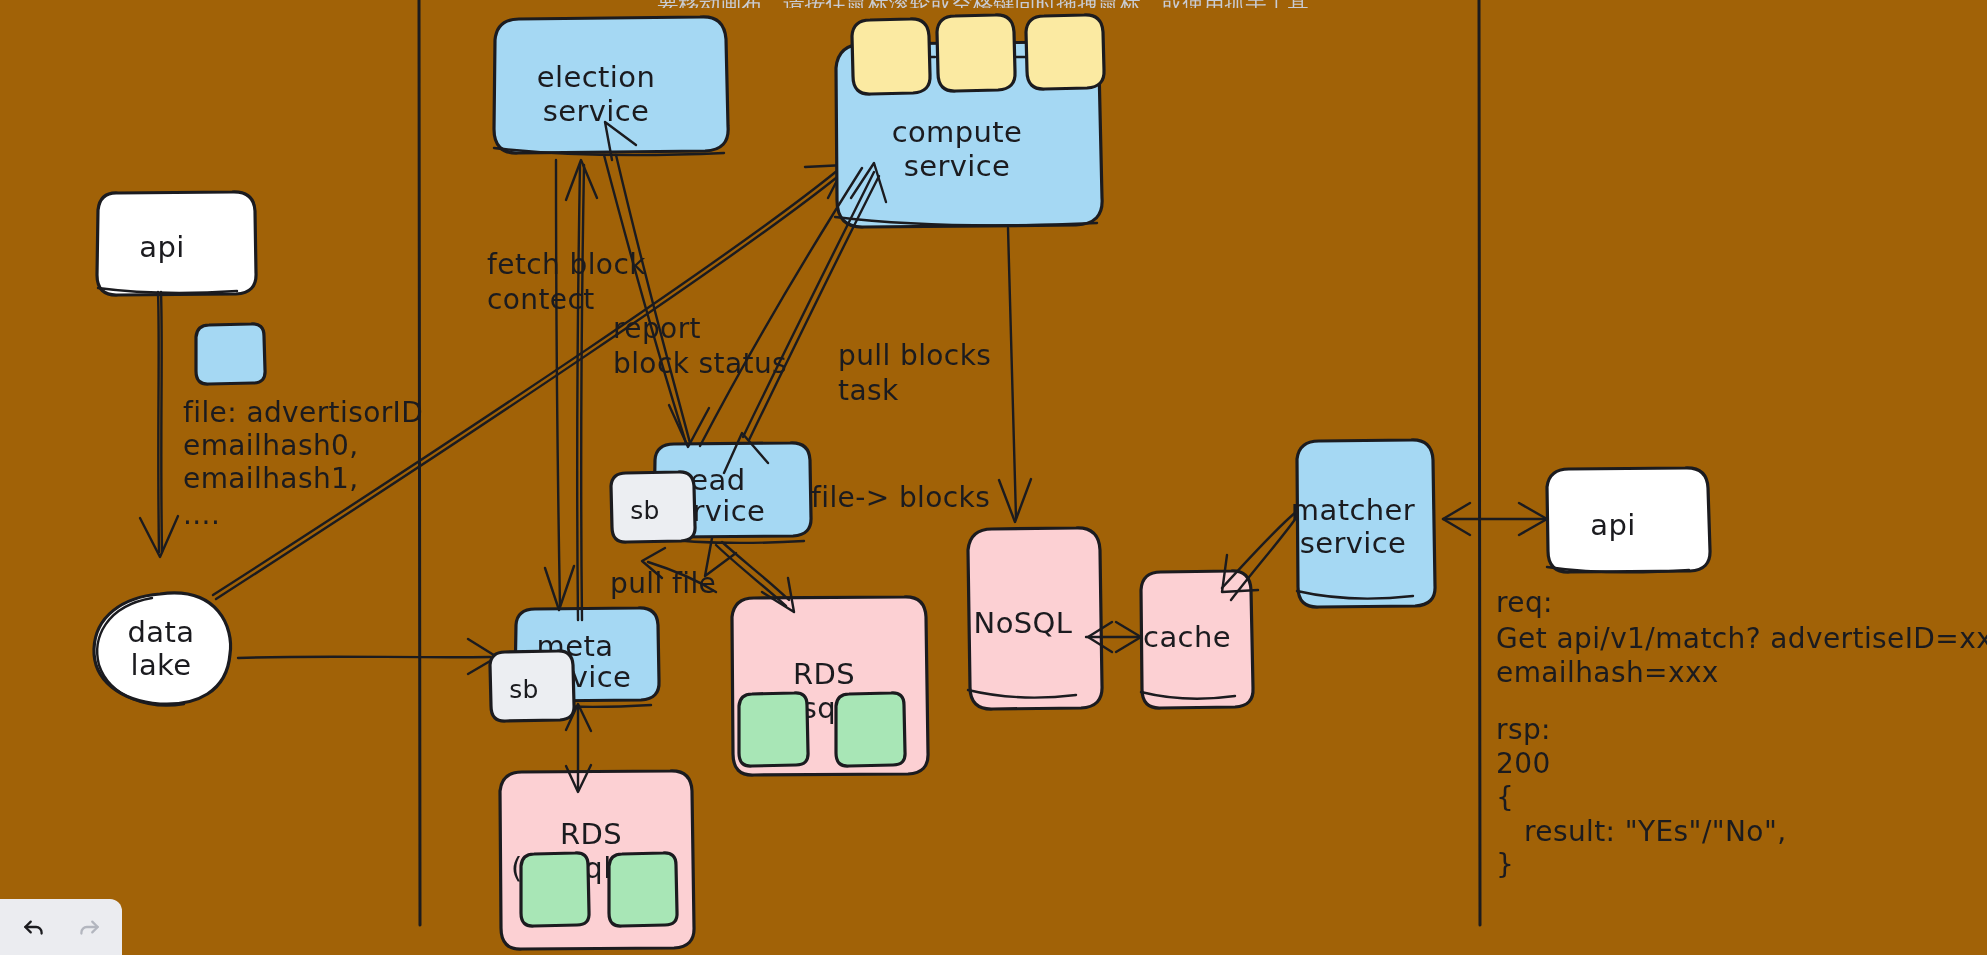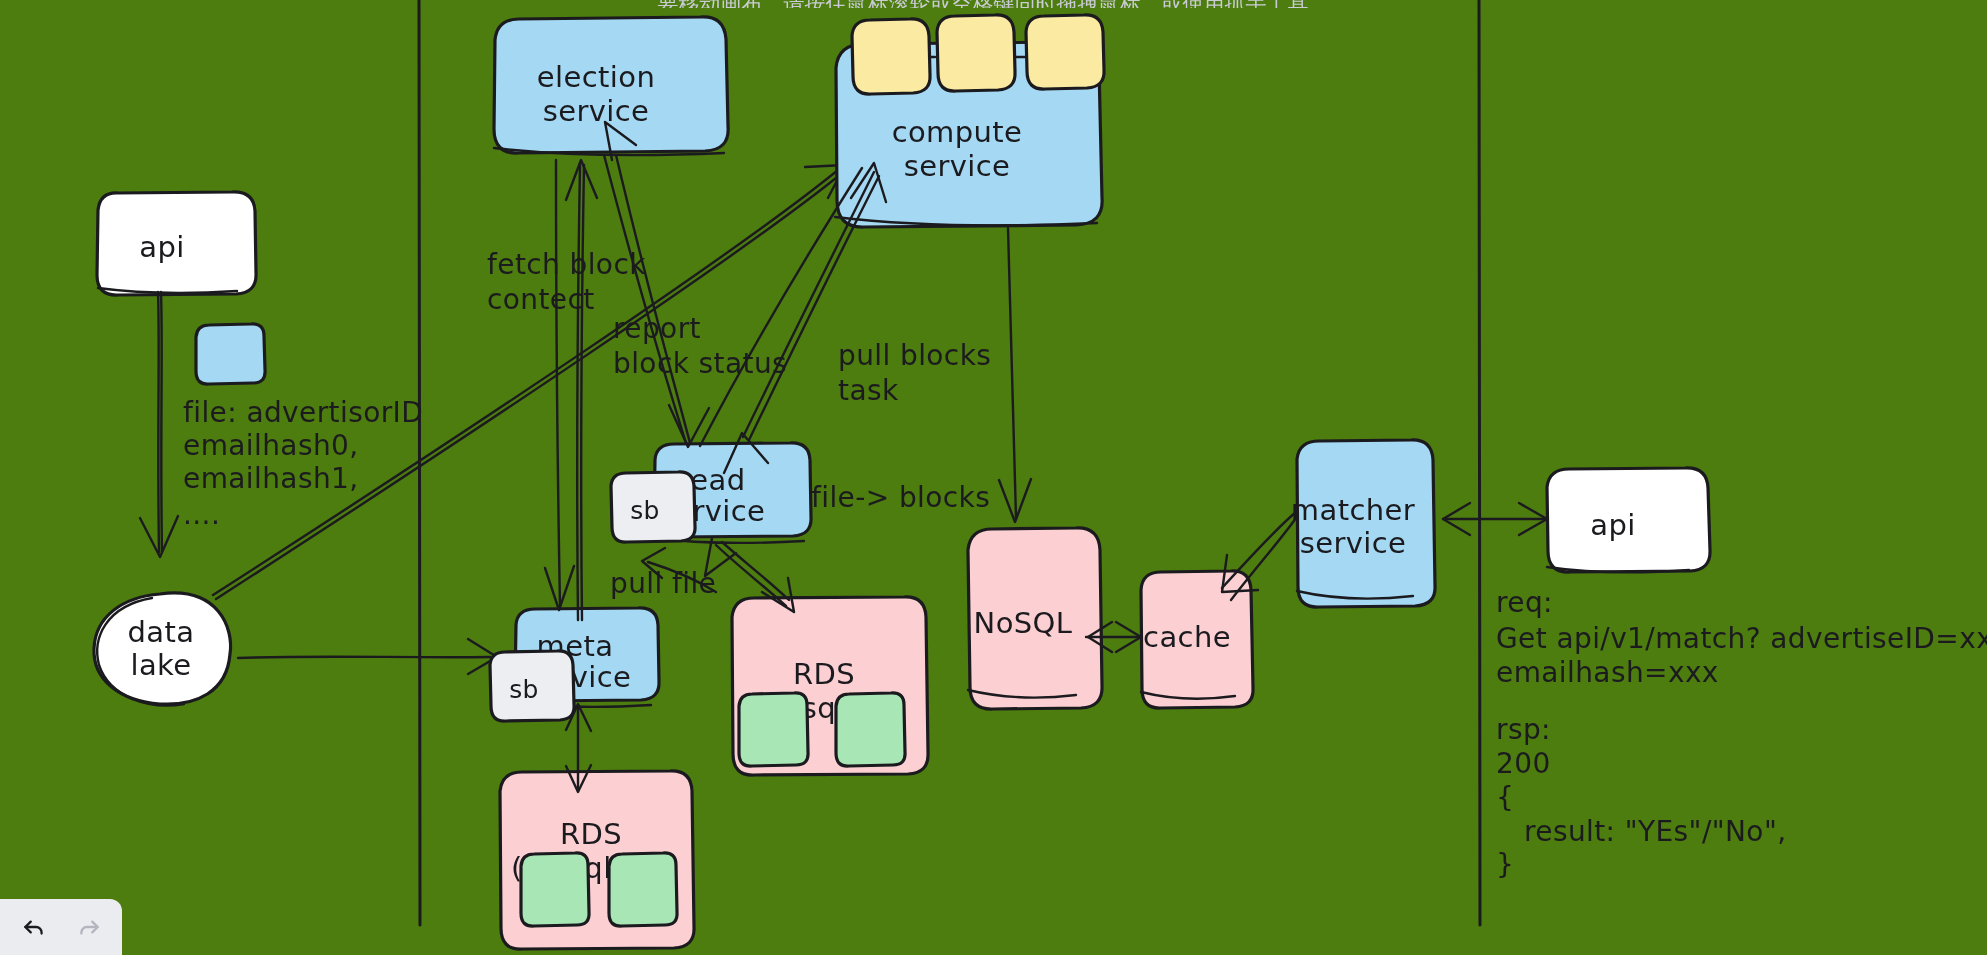--- a/index.html
+++ b/index.html
@@ -9,21 +9,21 @@
     background: #ffffff;
     width: 1987px;
     height: 955px;
     overflow: hidden;
     font-family: "DejaVu Sans", sans-serif;
   }
   #canvas {
     position: relative;
     width: 1987px;
     height: 955px;
-    background: #4d7c0f;
+    background: #a16207;
   }
   #board-svg {
     position: absolute;
     inset: 0;
     width: 1987px;
     height: 955px;
   }
   .hw {
     font-family: "DejaVu Sans", sans-serif;
     fill: #1b1b1f;

